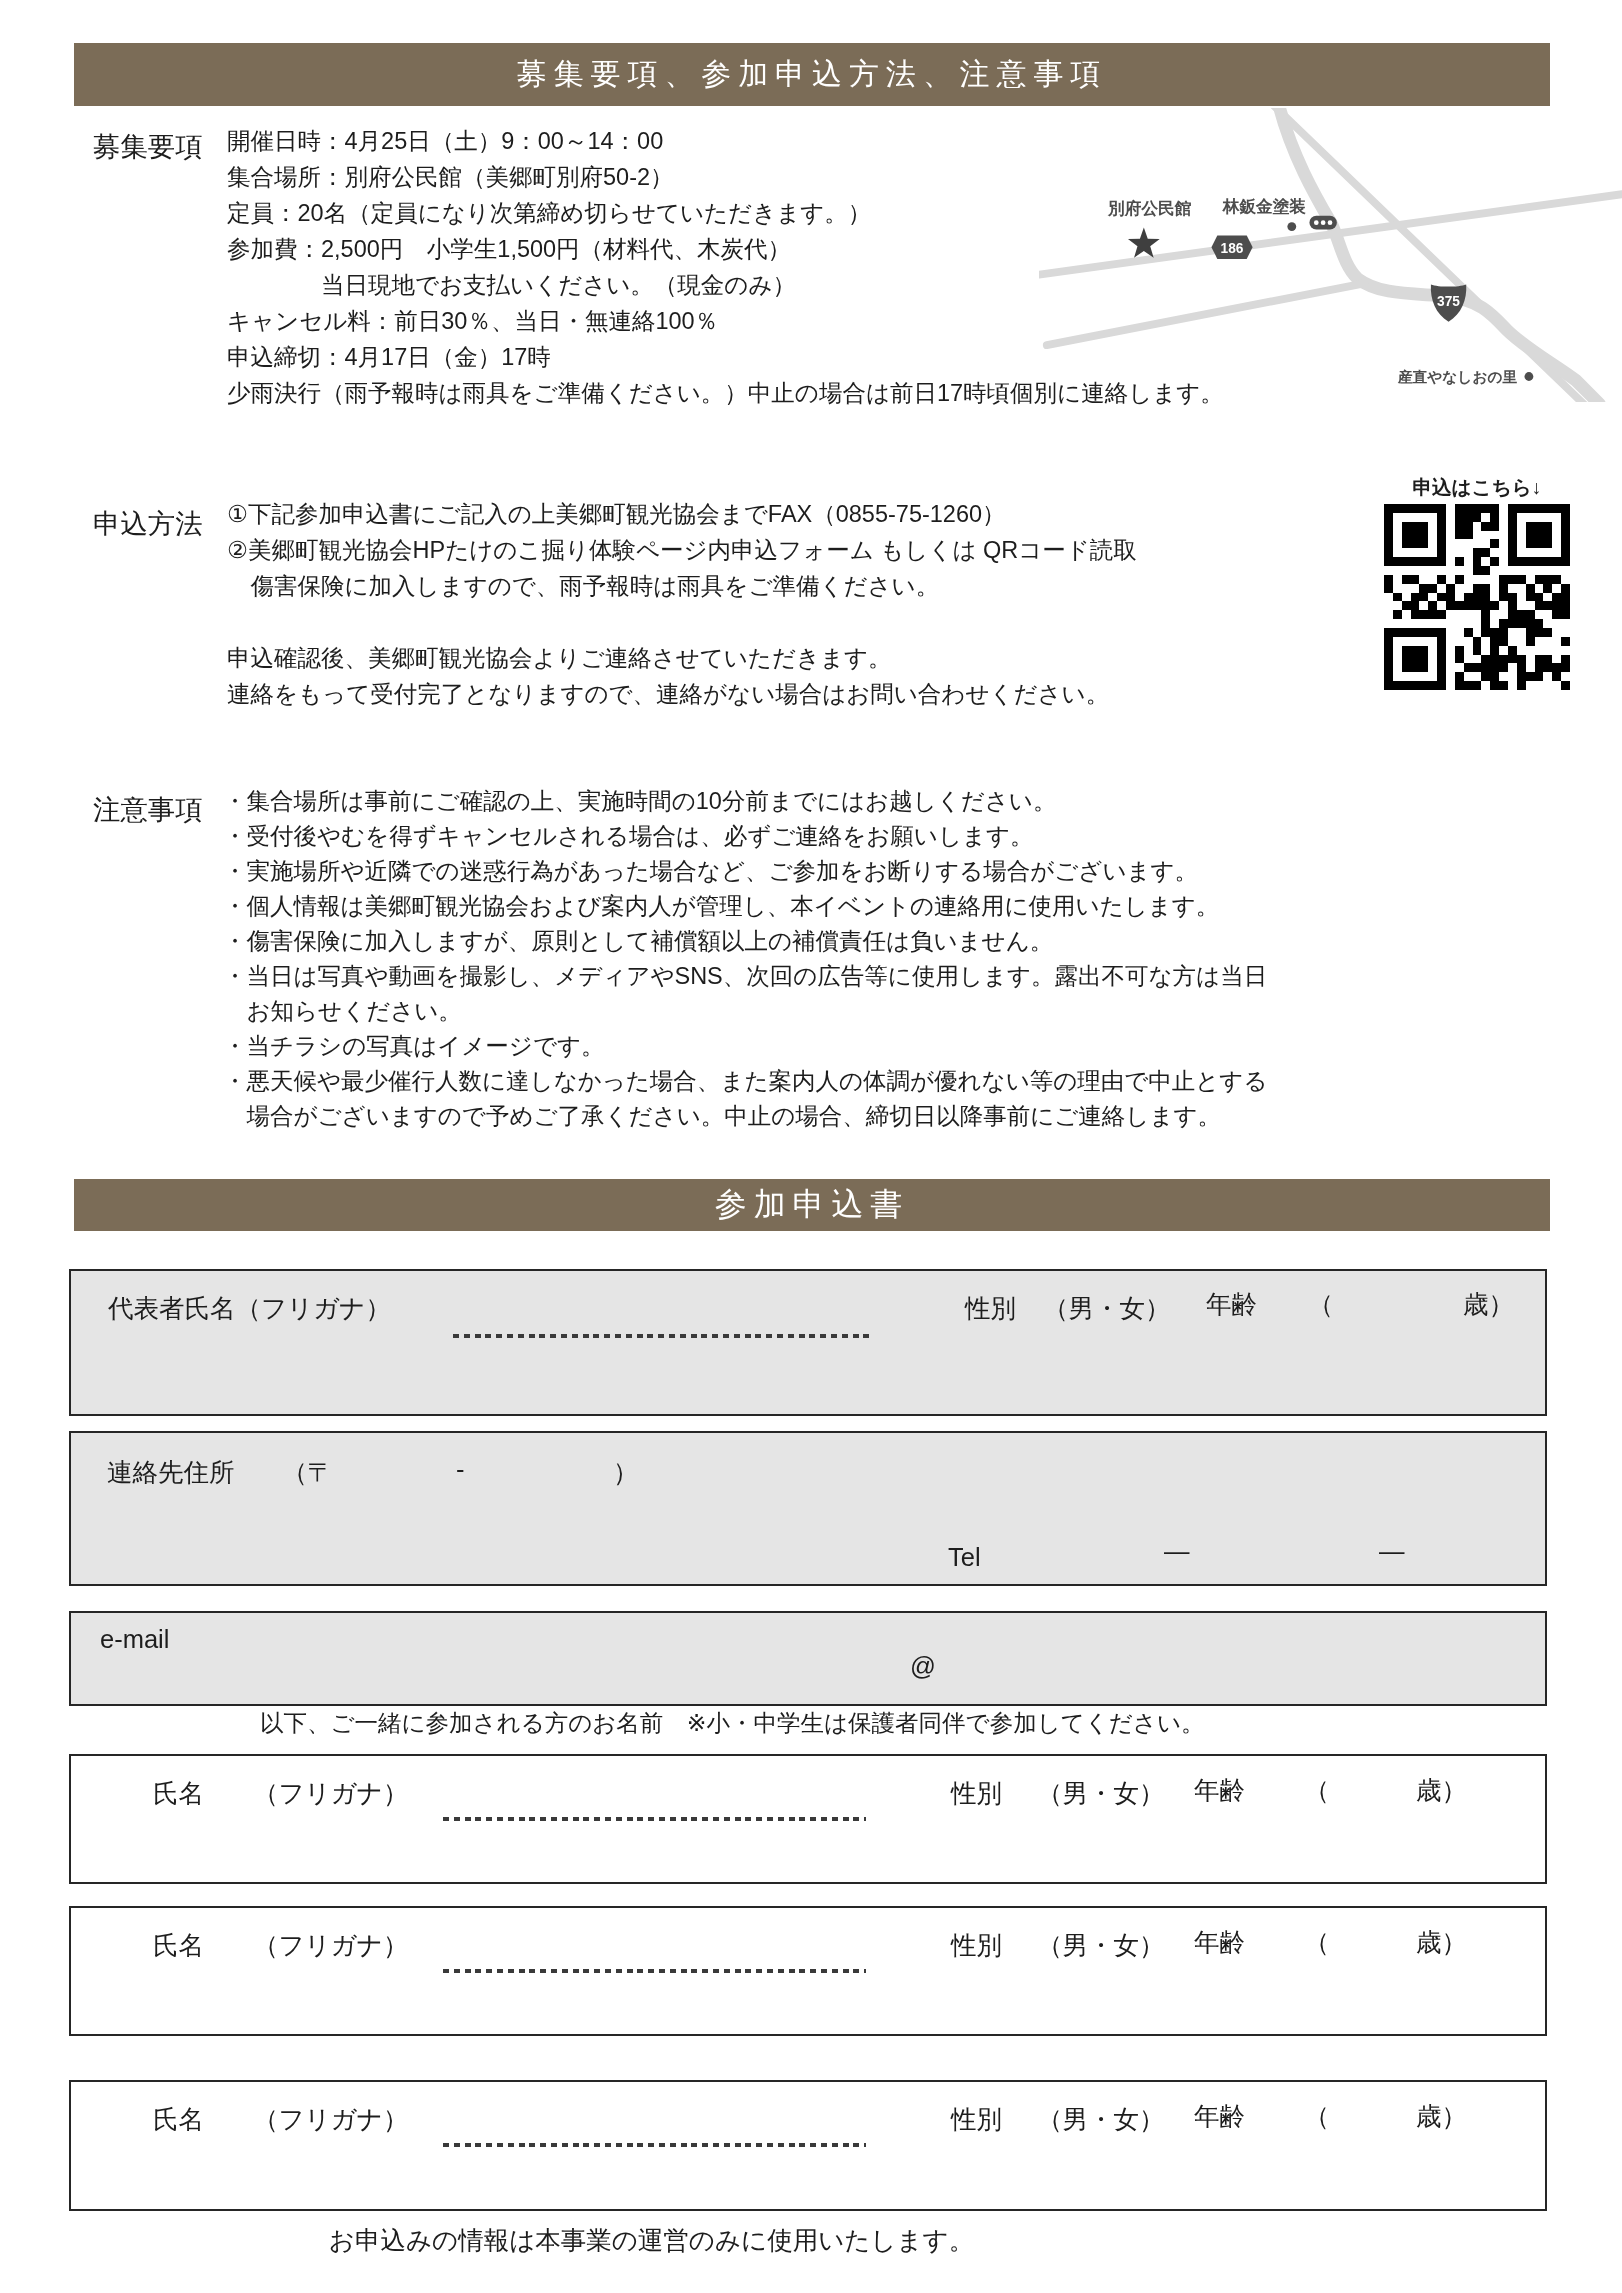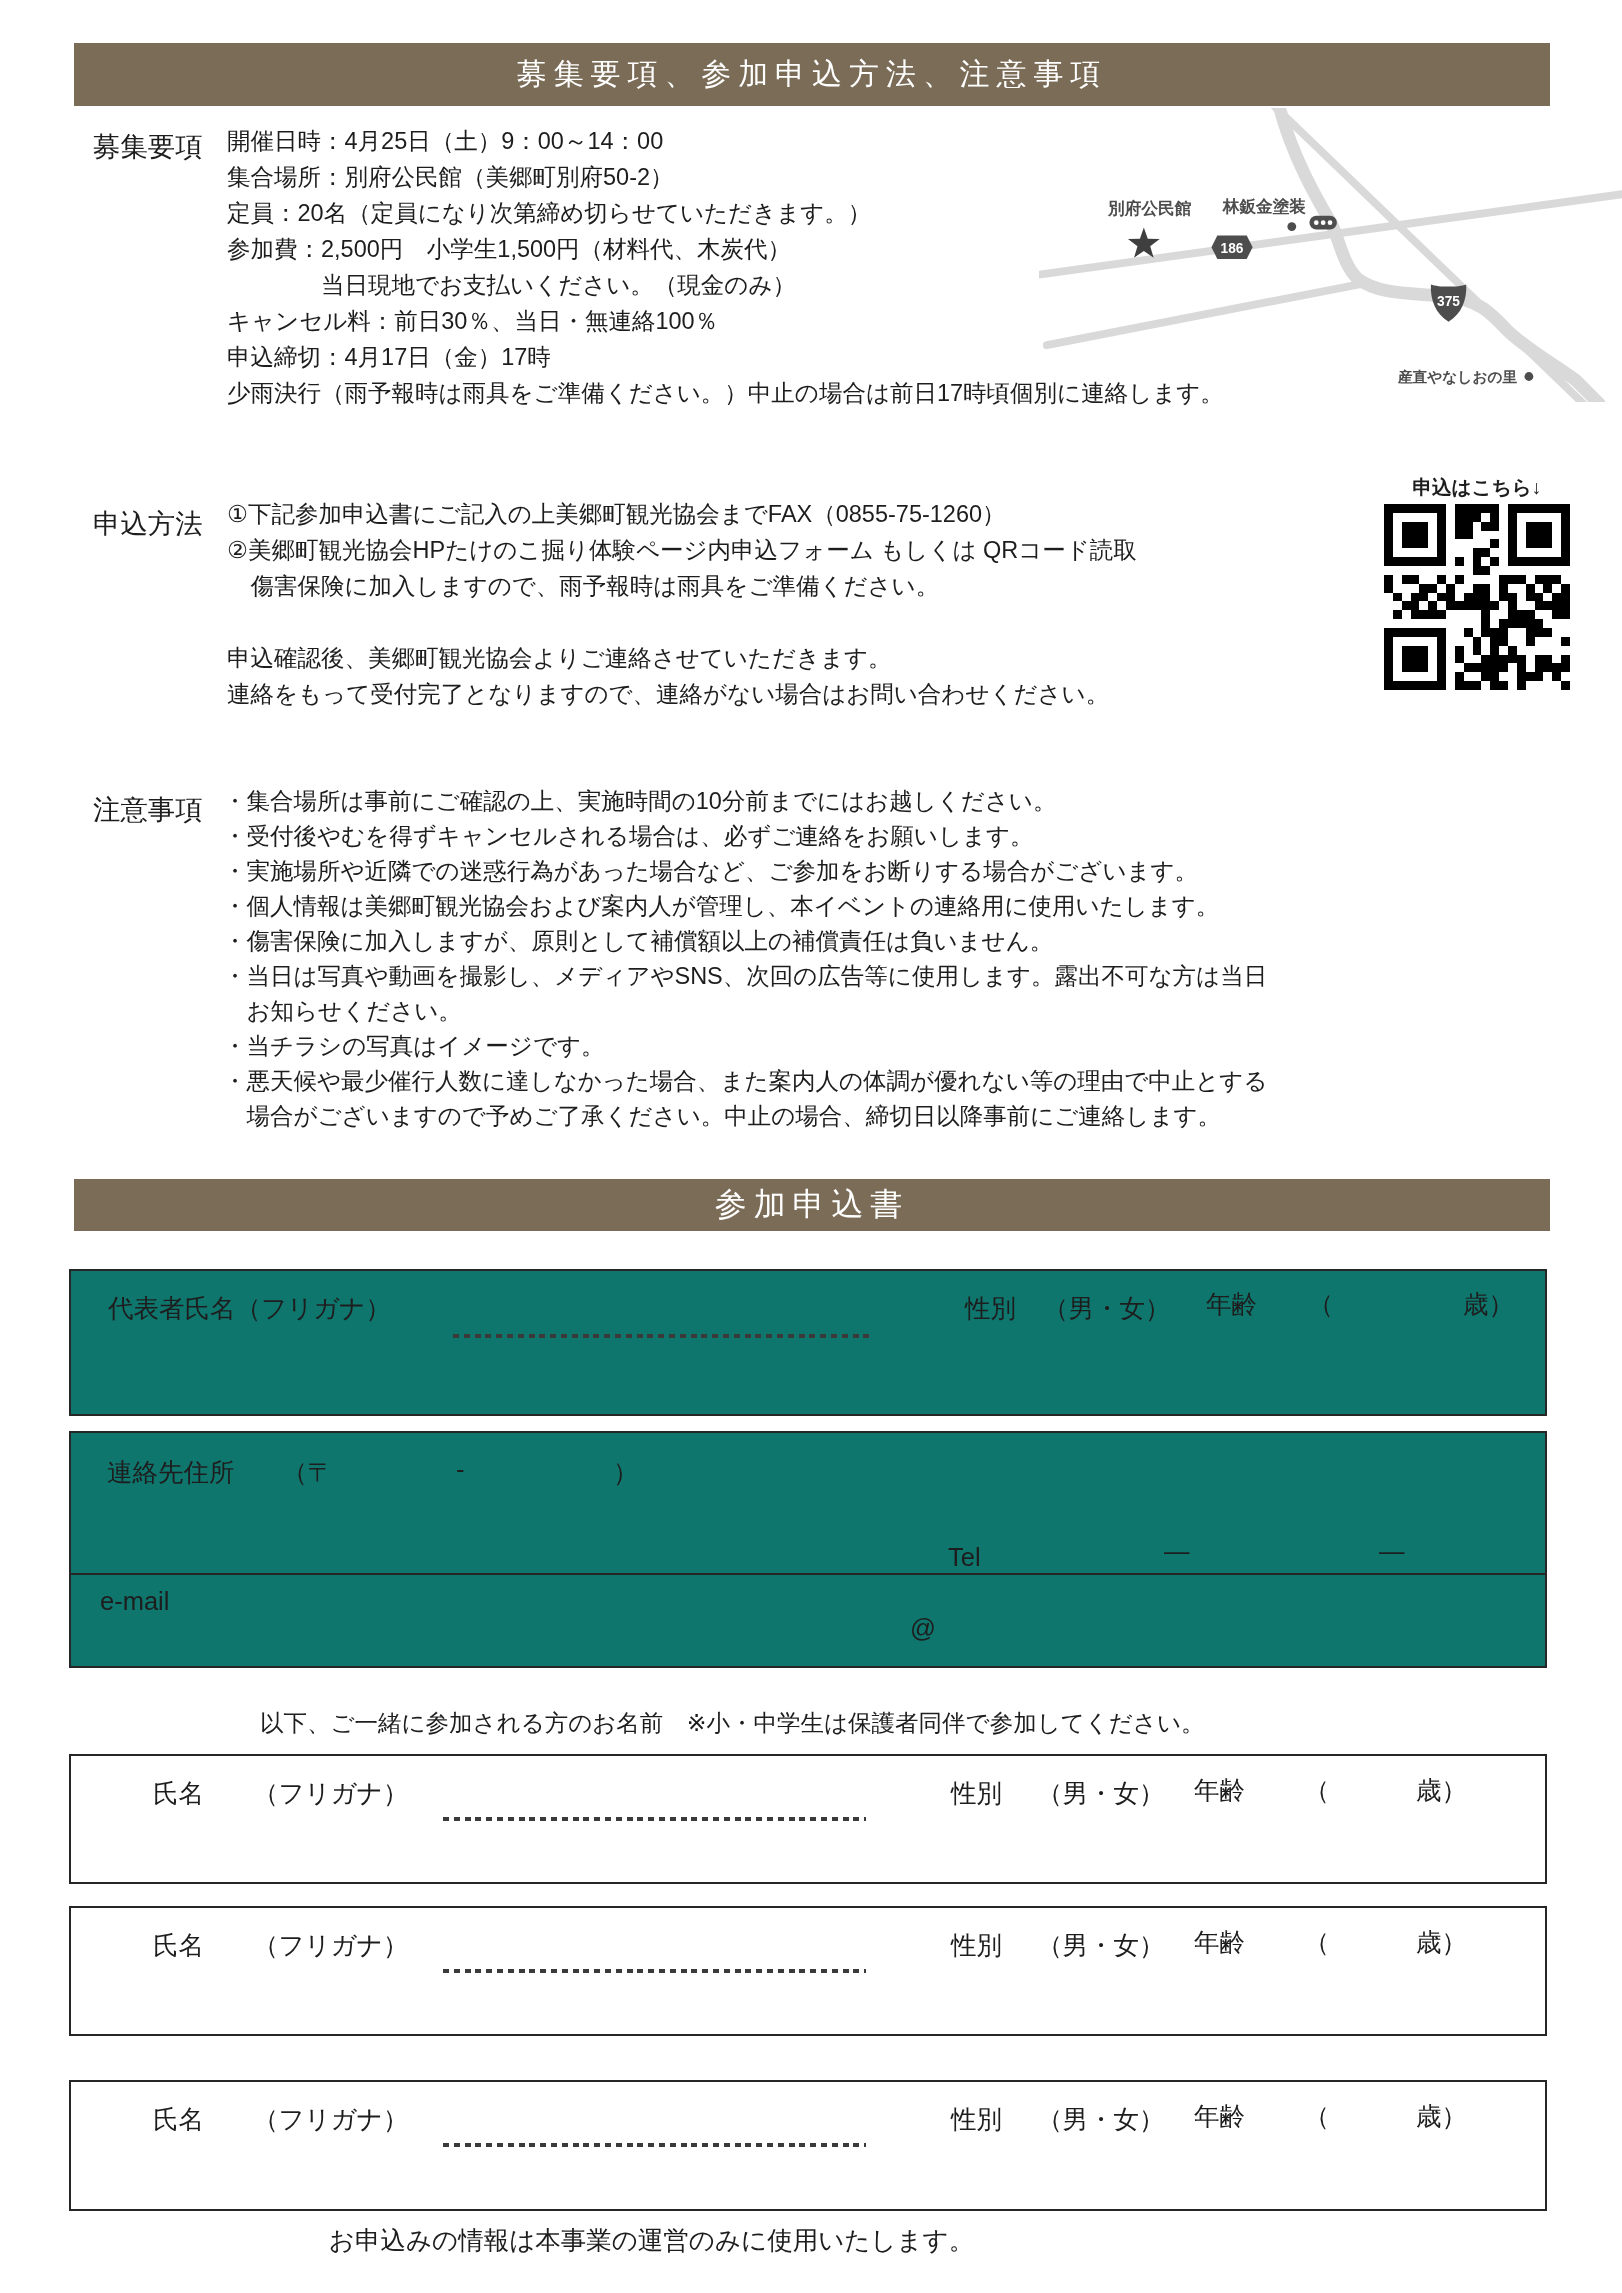--- a/index.html
+++ b/index.html
@@ -23,24 +23,24 @@
           padding-left:1em;text-indent:-1em;}
   
   #map{position:absolute;left:1039px;top:108px;width:583px;height:294px;}
   .map-label{font-weight:bold;fill:#4d4d4d;}
   
   #qr-caption{position:absolute;left:1374px;top:474px;width:206px;text-align:center;
               font-size:19.6px;font-weight:bold;}
   #qr{position:absolute;left:1384px;top:504px;width:186px;height:186px;}
   
   .fbox{position:absolute;left:69px;width:1478px;border:2.9px solid #262626;
-        background:#0f766e;box-sizing:border-box;}
+        background:#e5e5e5;box-sizing:border-box;}
   #box-rep{top:1269px;height:147px;}
   #box-addr{top:1431px;height:155px;}
-  #box-mail{top:1573px;height:95px;}
+  #box-mail{top:1611px;height:95px;}
   .fbox span{position:absolute;font-size:25.5px;white-space:pre;}
   .wline{position:absolute;height:3.9px;
          background:repeating-linear-gradient(90deg,#3a3a3a 0 5.9px,transparent 5.9px 10.8px);}
   #companion-note{position:absolute;left:260px;top:1707px;font-size:23.5px;white-space:pre;}
   .member-box{position:absolute;left:69px;width:1478px;height:130px;border:2.9px solid #262626;
               background:#fff;box-sizing:border-box;}
   #members .member-box:nth-of-type(1){top:1754px;}
   #members .member-box:nth-of-type(2){top:1906px;}
   #members .member-box:nth-of-type(3){top:2080px;height:131px;}
   .member-box span{position:absolute;font-size:25.5px;white-space:pre;}

